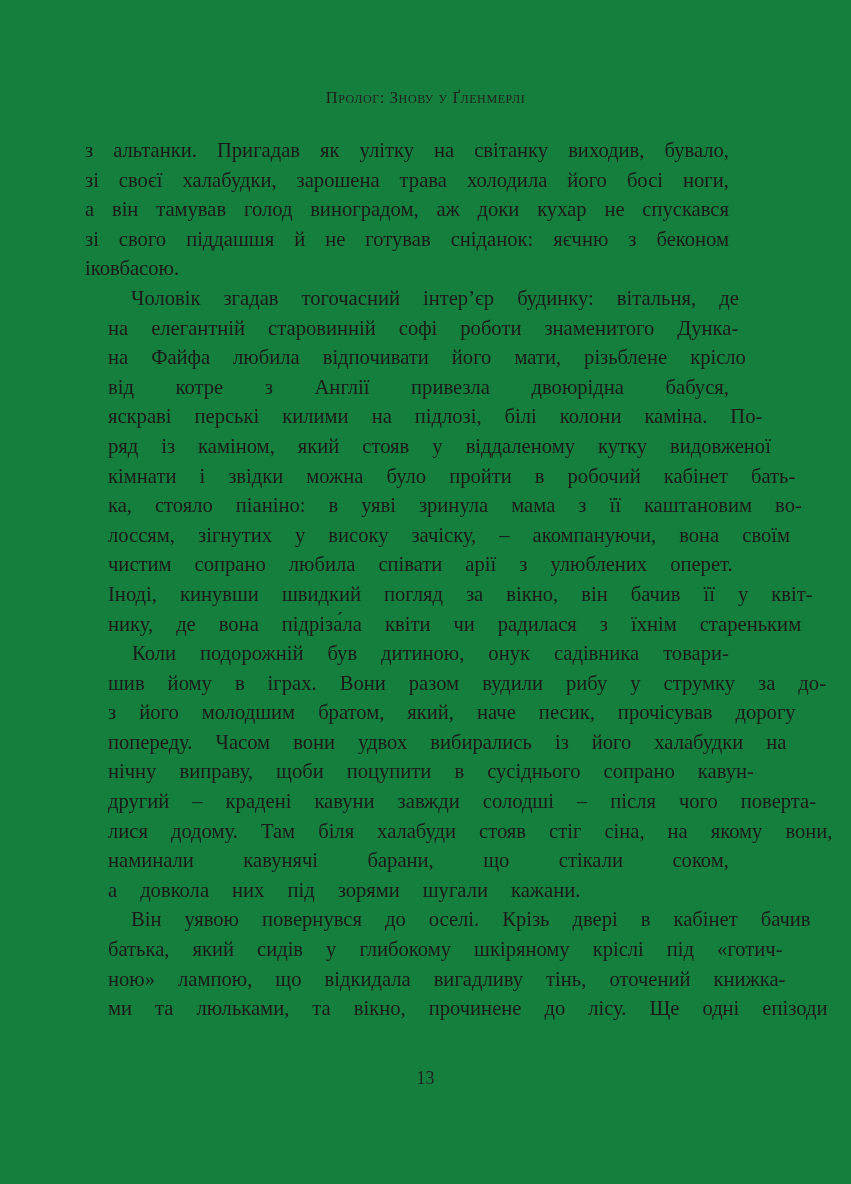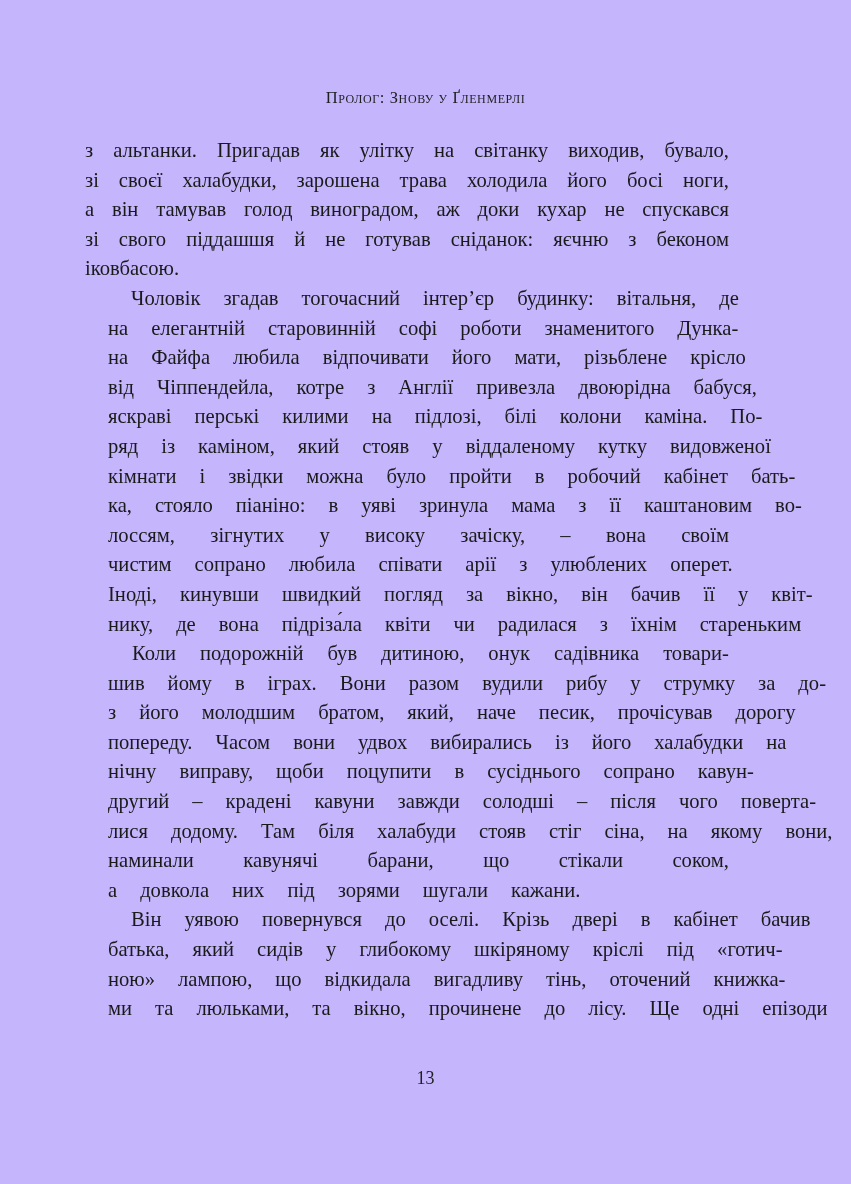--- a/index.html
+++ b/index.html
@@ -11,21 +11,21 @@
   body {
     font-family: "Liberation Serif", "DejaVu Serif", serif;
     color: #1a1a1a;
     -webkit-font-smoothing: antialiased;
   }
   .page {
     position: relative;
     width: 851px;
     height: 1184px;
     margin: 0 auto;
-    background: #c4b5fd;
+    background: #15803d;
     overflow: hidden;
     box-sizing: border-box;
   }
   
   .running-head {
     position: absolute;
     top: 88px;
     left: 0;
     width: 851px;
     text-align: center;
@@ -96,26 +96,26 @@
         <div class="jline"><span>з</span><span>альтанки.</span><span>Пригадав</span><span>як</span><span>улітку</span><span>на</span><span>світанку</span><span>виходив,</span><span>бувало,</span></div>
         <div class="jline"><span>зі</span><span>своєї</span><span>халабудки,</span><span>зарошена</span><span>трава</span><span>холодила</span><span>його</span><span>босі</span><span>ноги,</span></div>
         <div class="jline"><span>а</span><span>він</span><span>тамував</span><span>голод</span><span>виноградом,</span><span>аж</span><span>доки</span><span>кухар</span><span>не</span><span>спускався</span></div>
         <div class="jline"><span>зі</span><span>свого</span><span>піддашшя</span><span>й</span><span>не</span><span>готував</span><span>сніданок:</span><span>яєчню</span><span>з</span><span>беконом</span></div>
         <div class="jline last"><span>і</span><span>ковбасою.</span></div>
       </div>
       <div class="para indent">
         <div class="jline"><span class="ind"></span><span>Чоловік</span><span>згадав</span><span>тогочасний</span><span>інтер’єр</span><span>будинку:</span><span>вітальня,</span><span>де</span></div>
         <div class="jline"><span>на</span><span>елегантній</span><span>старовинній</span><span>софі</span><span>роботи</span><span>знаменитого</span><span>Дунка-</span></div>
         <div class="jline"><span>на</span><span>Файфа</span><span>любила</span><span>відпочивати</span><span>його</span><span>мати,</span><span>різьблене</span><span>крісло</span></div>
-        <div class="jline"><span>від</span><span>Чіппендейла,</span><span>котре</span><span>з</span><span>Англії</span><span>привезла</span><span>двоюрідна</span><span>бабуся,</span></div>
+        <div class="jline"><span>від</span><span>котре</span><span>з</span><span>Англії</span><span>привезла</span><span>двоюрідна</span><span>бабуся,</span></div>
         <div class="jline"><span>яскраві</span><span>перські</span><span>килими</span><span>на</span><span>підлозі,</span><span>білі</span><span>колони</span><span>каміна.</span><span>По-</span></div>
         <div class="jline"><span>ряд</span><span>із</span><span>каміном,</span><span>який</span><span>стояв</span><span>у</span><span>віддаленому</span><span>кутку</span><span>видовженої</span></div>
         <div class="jline"><span>кімнати</span><span>і</span><span>звідки</span><span>можна</span><span>було</span><span>пройти</span><span>в</span><span>робочий</span><span>кабінет</span><span>бать-</span></div>
         <div class="jline"><span>ка,</span><span>стояло</span><span>піаніно:</span><span>в</span><span>уяві</span><span>зринула</span><span>мама</span><span>з</span><span>її</span><span>каштановим</span><span>во-</span></div>
-        <div class="jline"><span>лоссям,</span><span>зігнутих</span><span>у</span><span>високу</span><span>зачіску,</span><span>–</span><span>вона</span><span>своїм</span></div>
+        <div class="jline"><span>лоссям,</span><span>зігнутих</span><span>у</span><span>високу</span><span>зачіску,</span><span>–</span><span>акомпануючи,</span><span>вона</span><span>своїм</span></div>
         <div class="jline"><span>чистим</span><span>сопрано</span><span>любила</span><span>співати</span><span>арії</span><span>з</span><span>улюблених</span><span>оперет.</span></div>
         <div class="jline"><span>Іноді,</span><span>кинувши</span><span>швидкий</span><span>погляд</span><span>за</span><span>вікно,</span><span>він</span><span>бачив</span><span>її</span><span>у</span><span>квіт-</span></div>
         <div class="jline"><span>нику,</span><span>де</span><span>вона</span><span>підріза́ла</span><span>квіти</span><span>чи</span><span>радилася</span><span>з</span><span>їхнім</span><span>стареньким</span></div>
       </div>
       <div class="para indent">
         <div class="jline"><span class="ind"></span><span>Коли</span><span>подорожній</span><span>був</span><span>дитиною,</span><span>онук</span><span>садівника</span><span>товари-</span></div>
         <div class="jline"><span>шив</span><span>йому</span><span>в</span><span>іграх.</span><span>Вони</span><span>разом</span><span>вудили</span><span>рибу</span><span>у</span><span>струмку</span><span>за</span><span>до-</span></div>
         <div class="jline"><span>з</span><span>його</span><span>молодшим</span><span>братом,</span><span>який,</span><span>наче</span><span>песик,</span><span>прочісував</span><span>дорогу</span></div>
         <div class="jline"><span>попереду.</span><span>Часом</span><span>вони</span><span>удвох</span><span>вибирались</span><span>із</span><span>його</span><span>халабудки</span><span>на</span></div>
         <div class="jline"><span>нічну</span><span>виправу,</span><span>щоби</span><span>поцупити</span><span>в</span><span>сусіднього</span><span>сопрано</span><span>кавун-</span></div>

